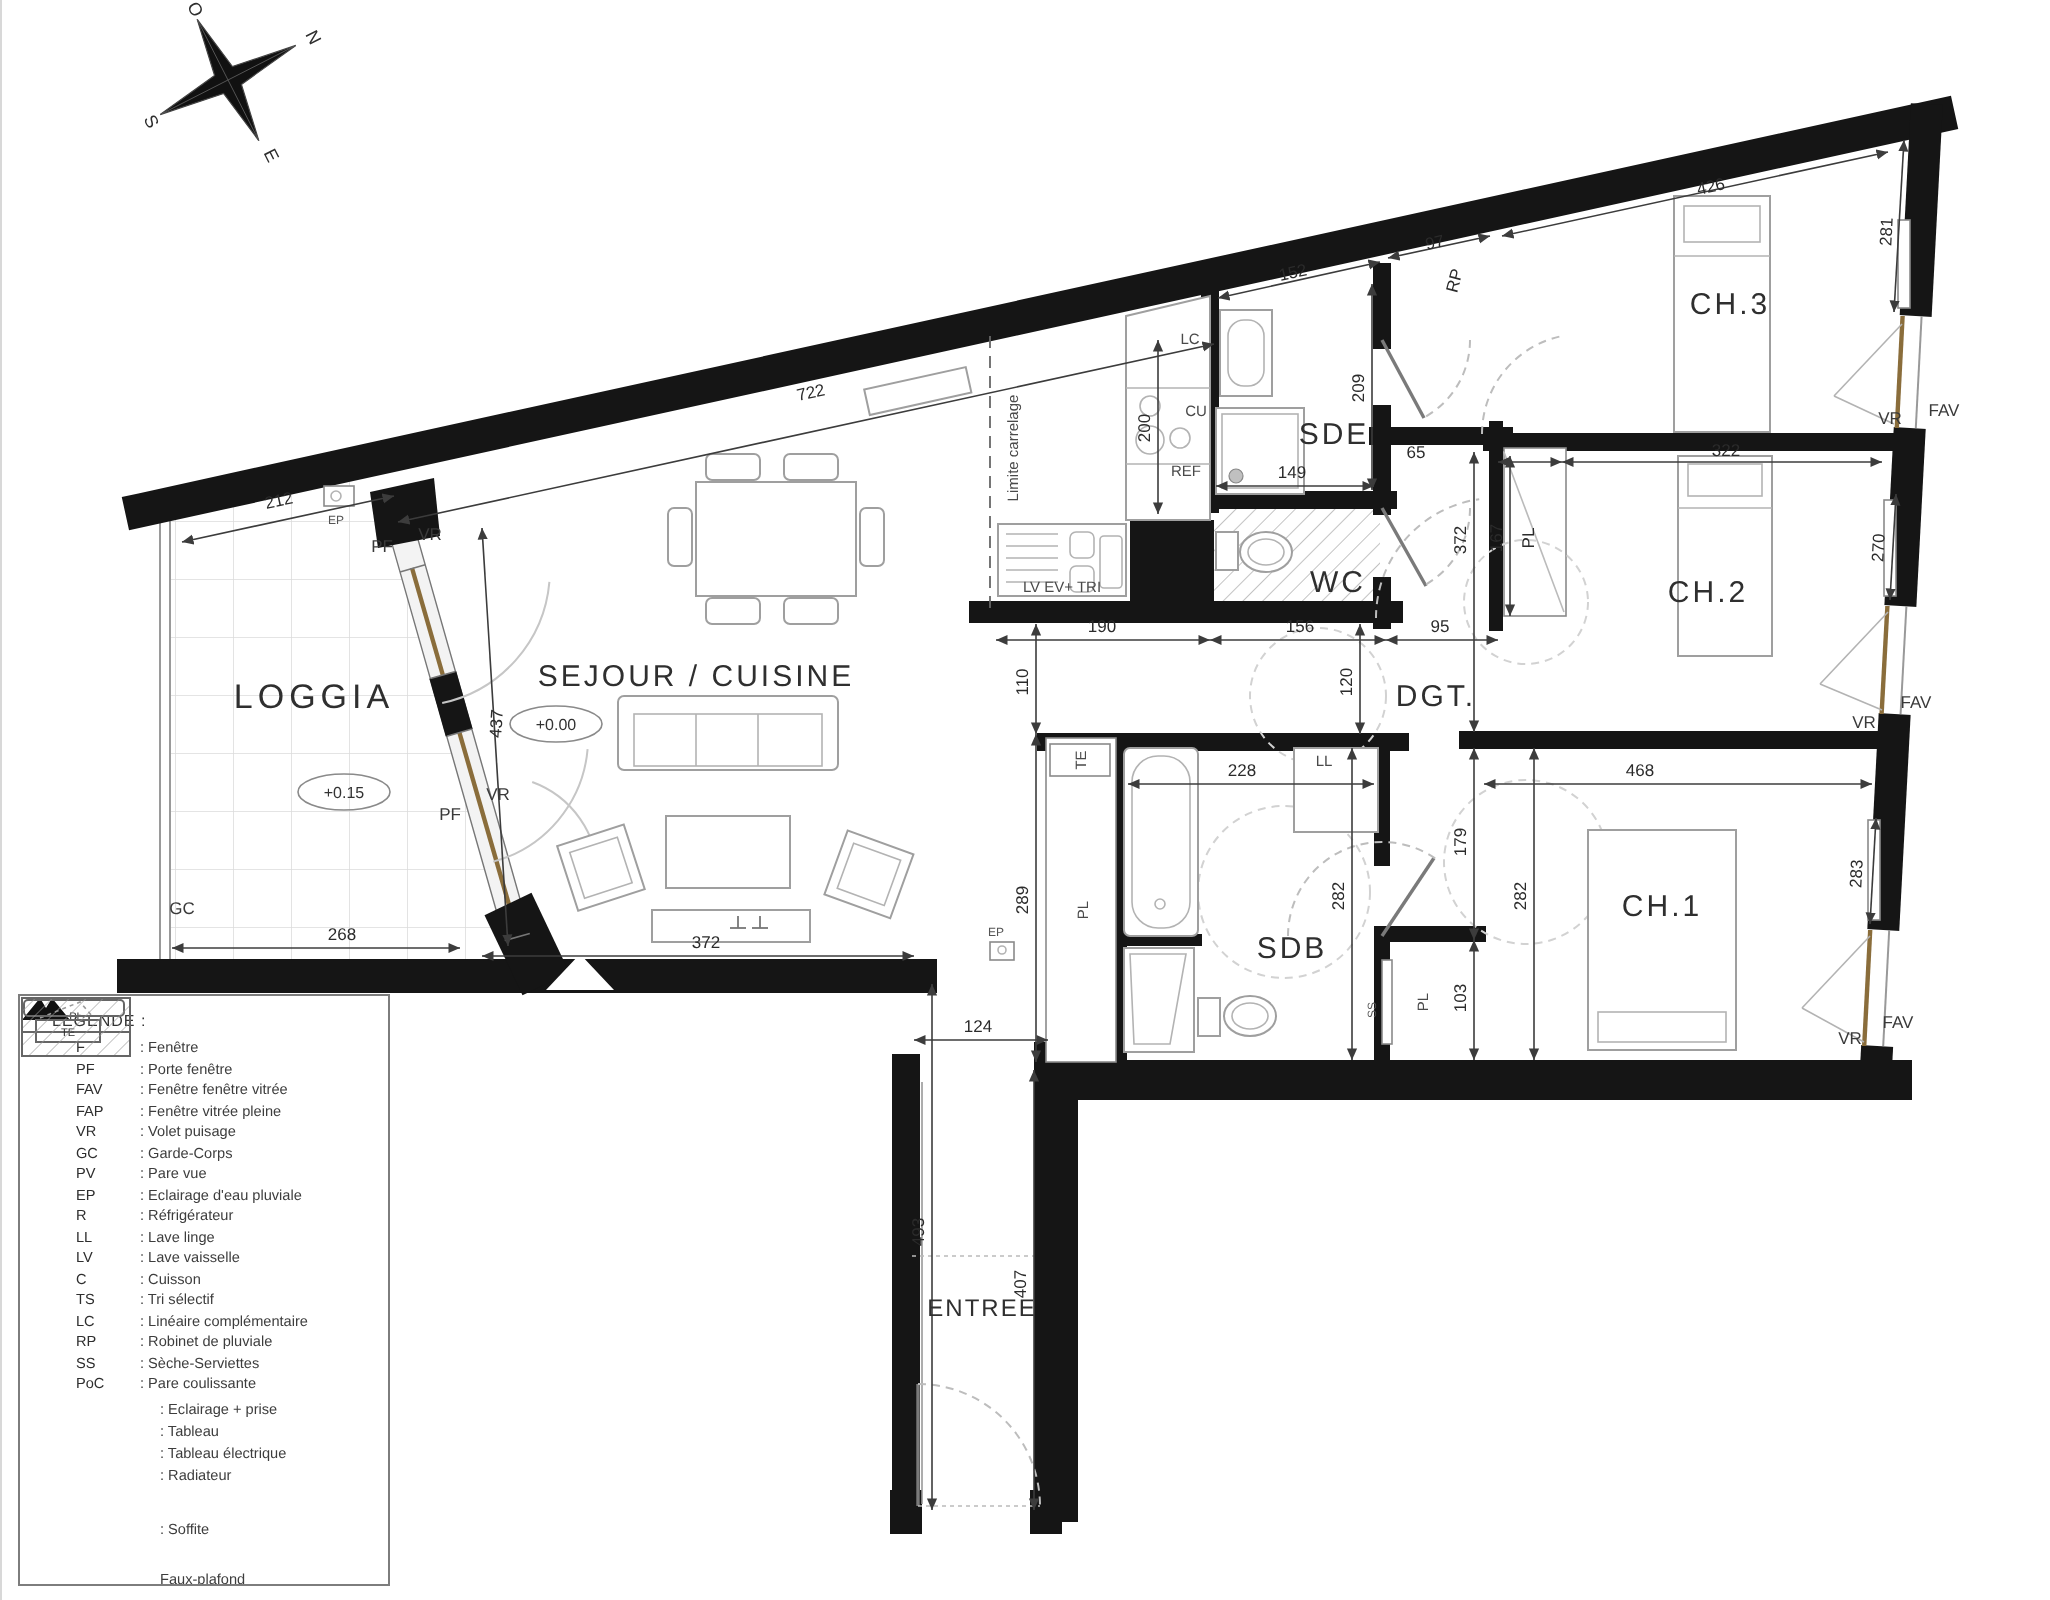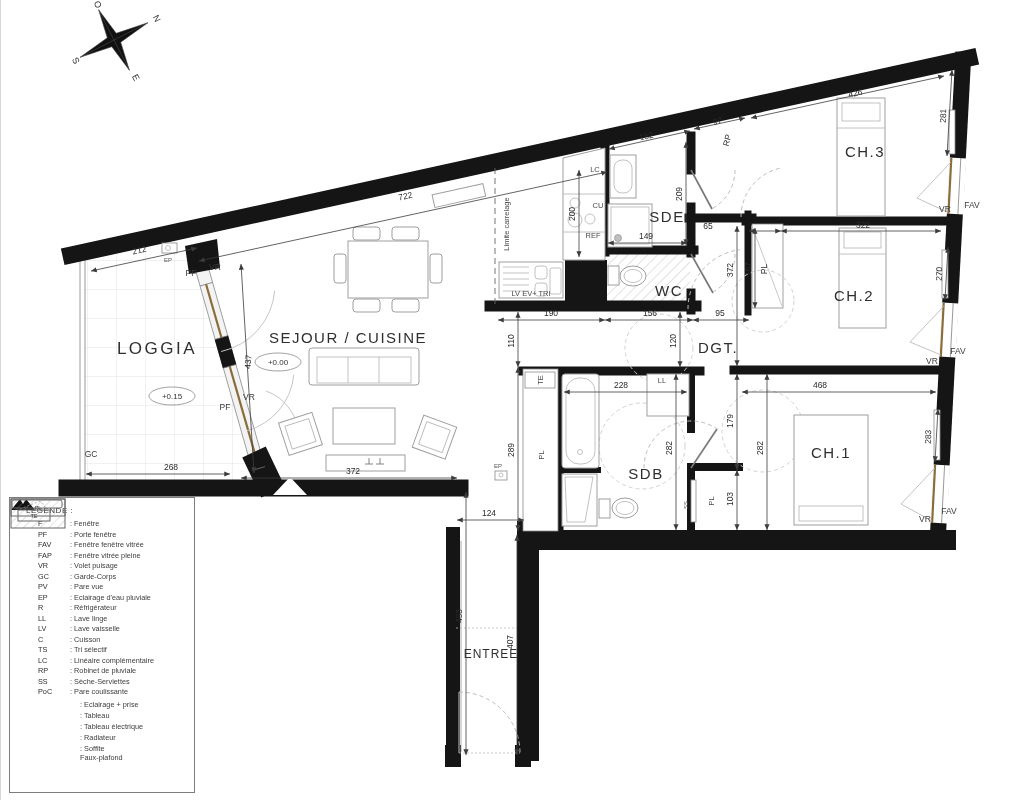--- a/index.html
+++ b/index.html
@@ -27,21 +27,21 @@
   .legend{position:absolute;left:8px;top:497px;width:186px;height:296px;
           border:1px solid #7d7d7d;background:#fff;box-sizing:border-box;
           font-size:7.3px;color:#3d3d3d;overflow:hidden;}
   .legend-title{margin:8px 0 4px 16px;font-size:8px;letter-spacing:0.5px;color:#333;}
   .lrow{display:flex;line-height:10.5px;}
   .labbr{width:32px;margin-left:28px;color:#2e2e2e;}
   .llab{flex:1;}
   .lsym{display:flex;align-items:center;margin:2px 0 2px 10px;}
   .lsym .sw{width:60px;display:flex;justify-content:flex-start;}
   .lsym .slab{flex:1;}
-  .soffite-label div{line-height:9px;}
+  .soffite-label div{line-height:9px;margin-top:16px;}
 </style>
 </head>
 <body>
 
 <div class="stage">
 <svg width="1025" height="800" viewBox="0 0 1025 800">
   <defs>
     <marker id="ar" viewBox="0 0 10 8" refX="9" refY="4" markerWidth="8" markerHeight="7" orient="auto-start-reverse">
       <path d="M0,0 L9,4 L0,8 z" fill="#3c3c3c"></path>
     </marker>

